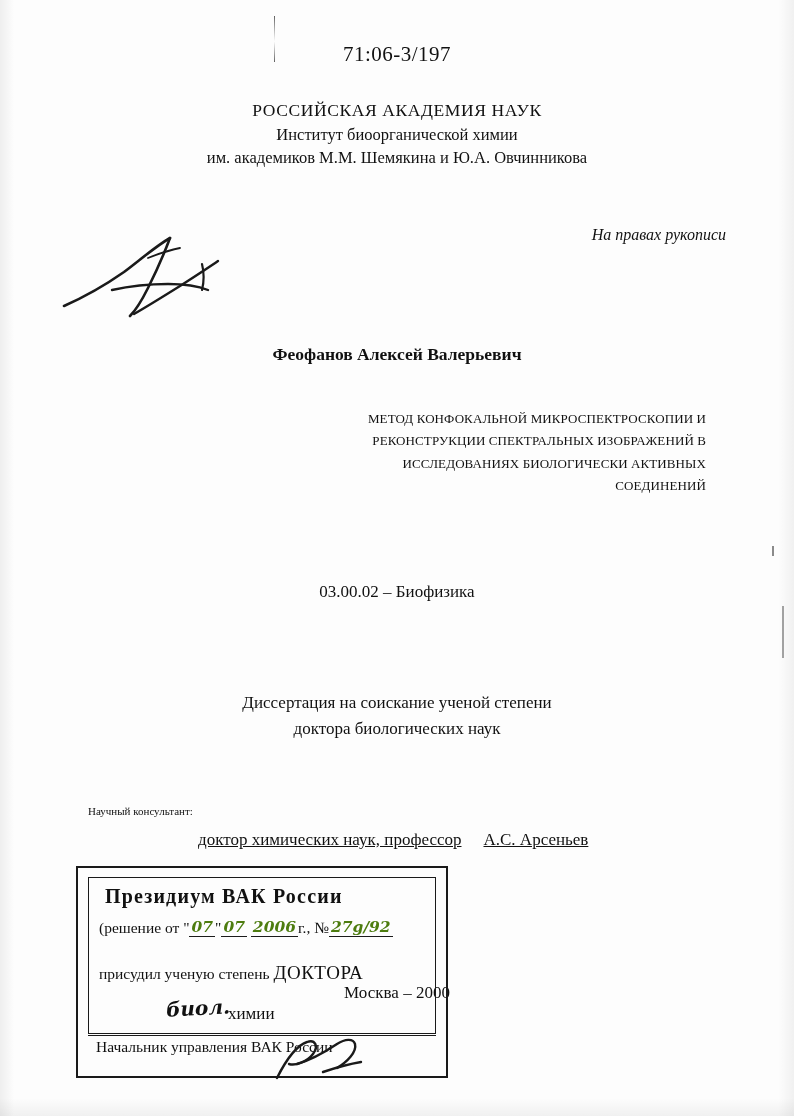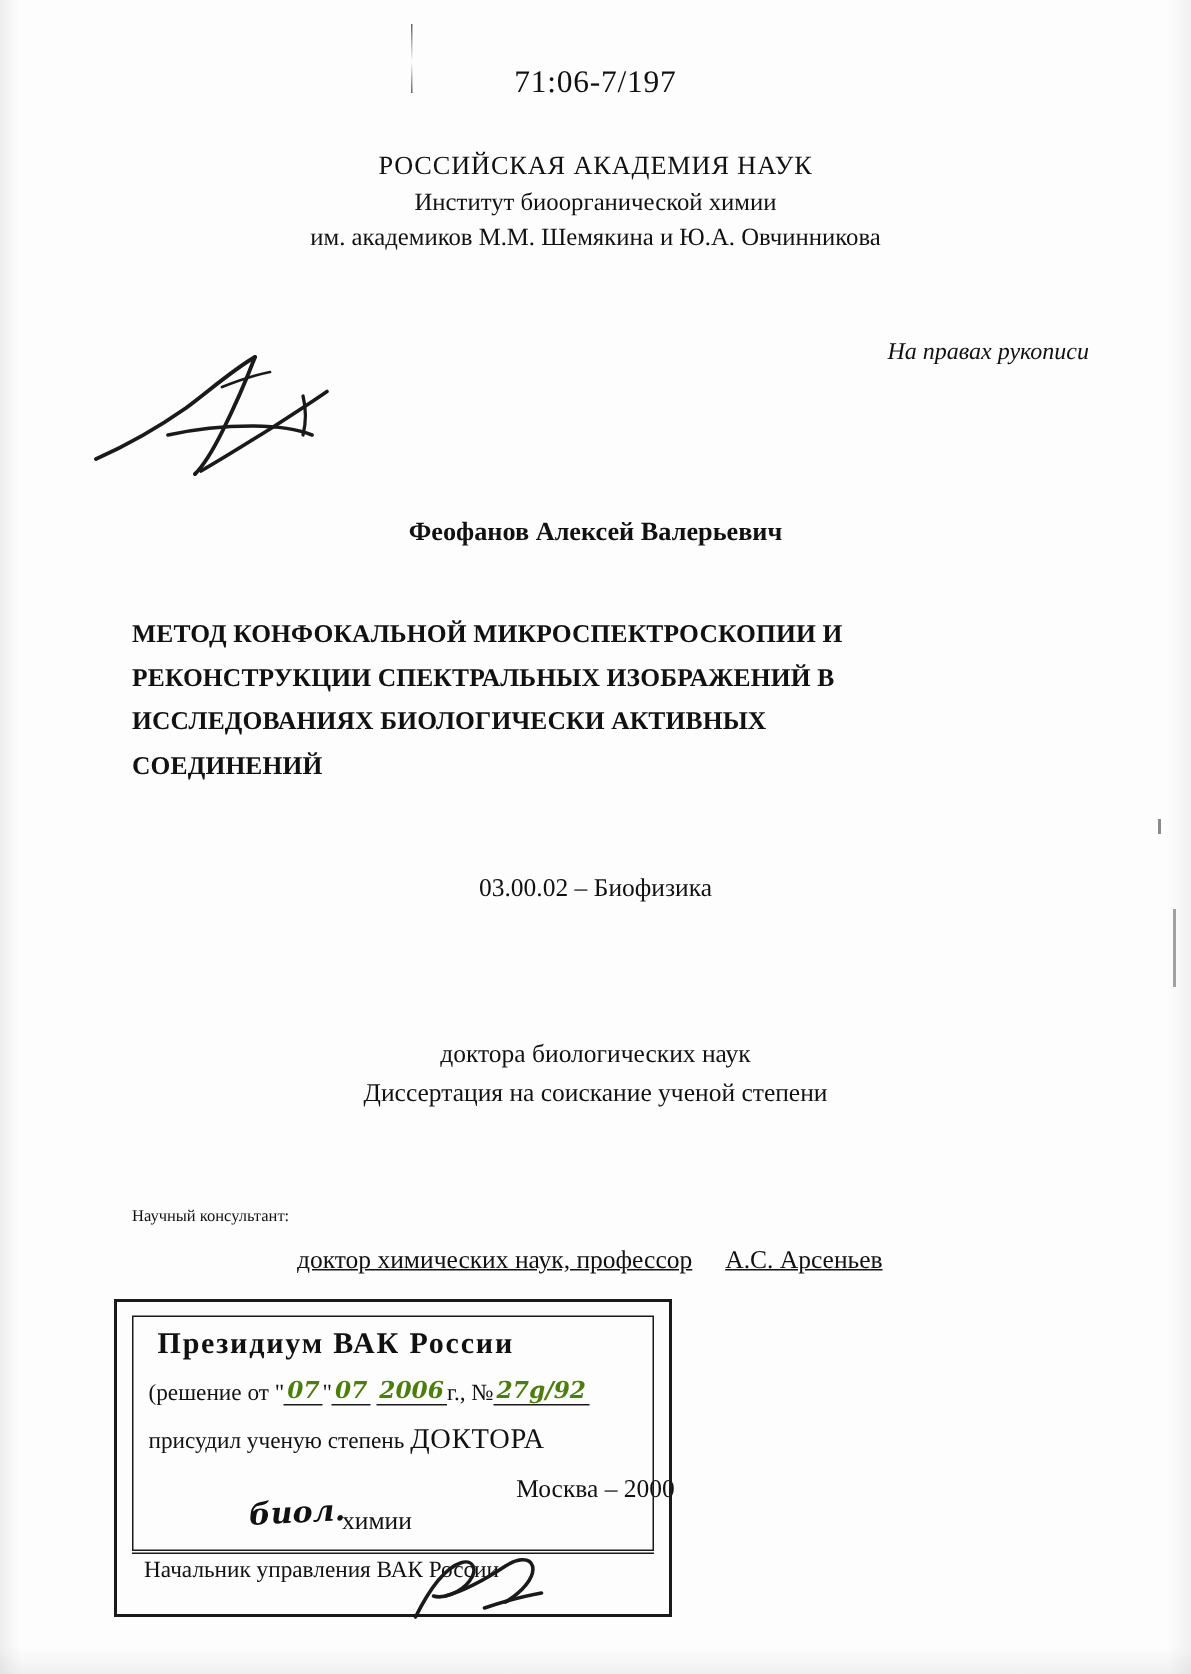--- a/index.html
+++ b/index.html
@@ -110,23 +110,23 @@
     text-align: center;
     font-size: 17.5px;
     font-weight: bold;
   }
 
   .title {
     position: absolute;
     top: 408px;
     left: 88px;
     right: 88px;
-    text-align: left;
-    font-size: 17px;
-    font-weight: bold;
+    text-align: right;
+    font-size: 13px;
+    font-weight: normal;
     line-height: 1.72;
     letter-spacing: 0.1px;
   }
 
   .specialty {
     position: absolute;
     top: 582px;
     left: 0; right: 0;
     text-align: center;
     font-size: 17px;
@@ -190,21 +190,21 @@
     margin-top: 3px;
     margin-left: 6px;
   }
   .stamp-row {
     font-size: 15.5px;
     margin-top: 10px;
     white-space: nowrap;
   }
   .stamp-row-2 {
     font-size: 15.5px;
-    margin-top: 11px;
+    margin-top: 25px;
     white-space: nowrap;
   }
   .stamp-big {
     font-size: 19px;
     letter-spacing: 0.5px;
   }
   .stamp-foot {
     position: absolute;
     left: 18px;
     bottom: 20px;
@@ -261,21 +261,21 @@
 <div class="page">
 
   <div class="scan-edge-left"></div>
   <div class="scan-edge-right"></div>
   <div class="scan-edge-bottom"></div>
 
   <div class="tick tick-top"></div>
   <div class="tick tick-right-1"></div>
   <div class="tick tick-right-2"></div>
 
-  <div class="code">71:06-7/197</div>
+  <div class="code">71:06-3/197</div>
 
   <div class="org">
     <div class="org-line-1">РОССИЙСКАЯ АКАДЕМИЯ НАУК</div>
     <div class="org-line-2">Институт биоорганической химии</div>
     <div class="org-line-3">им. академиков М.М. Шемякина и Ю.А. Овчинникова</div>
   </div>
 
   <div class="manuscript-note">На правах рукописи</div>
 
   <svg class="signature" viewBox="0 0 210 110">
@@ -294,22 +294,22 @@
   <div class="title">
     <div>МЕТОД КОНФОКАЛЬНОЙ МИКРОСПЕКТРОСКОПИИ И</div>
     <div>РЕКОНСТРУКЦИИ СПЕКТРАЛЬНЫХ ИЗОБРАЖЕНИЙ В</div>
     <div>ИССЛЕДОВАНИЯХ БИОЛОГИЧЕСКИ АКТИВНЫХ</div>
     <div>СОЕДИНЕНИЙ</div>
   </div>
 
   <div class="specialty">03.00.02 – Биофизика</div>
 
   <div class="degree">
+    <div>Диссертация на соискание ученой степени</div>
     <div>доктора биологических наук</div>
-    <div>Диссертация на соискание ученой степени</div>
   </div>
 
   <div class="consultant">Научный консультант:</div>
   <div class="consultant-person">
     <span>доктор химических наук, профессор</span><span class="name">А.С. Арсеньев</span>
   </div>
 
   <div class="place-year">Москва – 2000</div>
 
   <div class="stamp">

